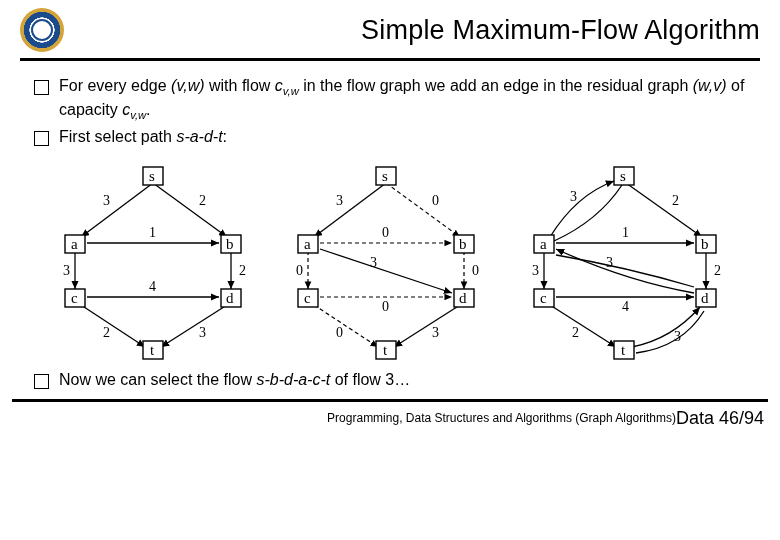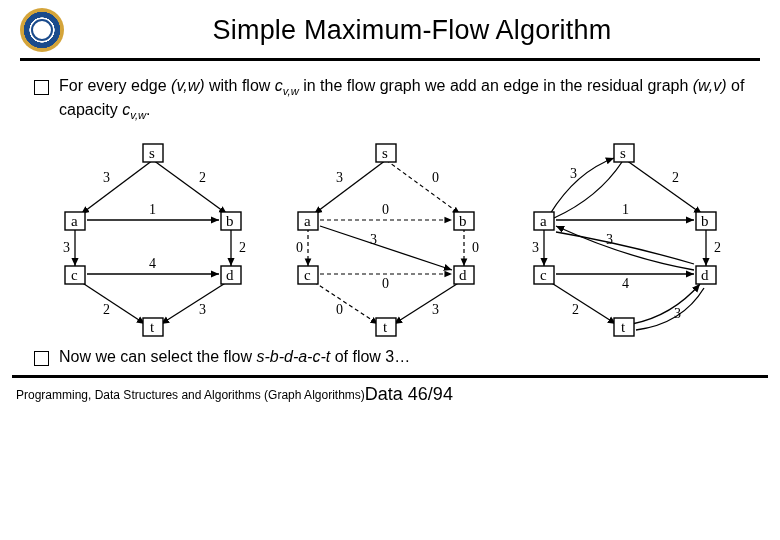--- a/index.html
+++ b/index.html
@@ -1,30 +1,30 @@
 <!DOCTYPE html>
 <html><head>
 <meta charset="utf-8">
 <style>
   html,body{margin:0;padding:0;width:780px;height:540px;font-family:Arial,Helvetica,sans-serif;background:#fff;color:#000}
   .slide{position:relative;width:780px;height:540px}
   .header{display:flex;align-items:center;padding:8px 20px 4px 20px}
   .logo{width:44px;height:44px;border-radius:50%;background:radial-gradient(circle at 50% 50%,#fff 0 40%,#1a4b8c 41% 58%,#d4a43a 59% 72%,#1a4b8c 73% 100%);flex:0 0 auto;position:relative}
   .logo::after{content:"";position:absolute;left:50%;top:50%;width:18px;height:18px;border:2px solid #1a4b8c;border-radius:50%;transform:translate(-50%,-50%)}
-  .title{flex:1;text-align:center;font-size:27px;letter-spacing:.2px}
+  .title{flex:1;text-align:right;font-size:27px;letter-spacing:.2px}
   .hr1{margin:2px 20px 0 20px;border:none;border-top:3px solid #000}
   .body{padding:14px 34px 0 34px;font-size:16px;line-height:1.35}
   .bullet{display:flex;margin-bottom:2px}
   .sq{width:13px;height:13px;border:1.6px solid #000;margin:5px 10px 0 0;flex:0 0 auto}
   .sub{font-style:italic}
   sub{font-size:.7em;font-style:italic}
   .graphs{display:flex;justify-content:space-between;padding:6px 34px 0 34px}
   .graphs svg{display:block}
   .footer-rule{margin:8px 12px 0 12px;border:none;border-top:3px solid #000}
-  .footer{display:flex;justify-content:flex-start;align-items:center;padding:6px 16px 0 16px;font-size:12px}
+  .footer{display:flex;justify-content:flex-end;align-items:center;padding:6px 16px 0 16px;font-size:12px}
   .pagelbl{font-size:18px}
   
   .gn{fill:#fff;stroke:#000;stroke-width:1.4}
   .gl{font:15px "Times New Roman",serif}
   .ge{font:14px "Times New Roman",serif}
   .solid{stroke:#000;stroke-width:1.3;fill:none}
   .dash{stroke:#000;stroke-width:1.2;fill:none;stroke-dasharray:4 3}
 </style>
 </head>
 <body>
@@ -35,20 +35,26 @@
     <div class="logo"></div>
     <div class="title">Simple Maximum-Flow Algorithm</div>
   </div>
   <hr class="hr1">
 
   <div class="body">
     <div class="bullet">
       <div class="sq"></div>
       <div>
         <span>For every edge </span><span class="sub">(v,w)</span><span> with flow </span><span class="sub">c</span><sub>v,w</sub><span> in the flow graph we add an edge in the residual graph </span><span class="sub">(w,v)</span><span> of capacity </span><span class="sub">c</span><sub>v,w</sub><span>.</span>
+      </div>
+    </div>
+    <div class="bullet">
+      <div class="sq"></div>
+      <div>
+        <span>First select path </span><span class="sub">s-a-d-t</span><span>:</span>
       </div>
     </div>
   </div>
 
   <div class="graphs">
 
     <svg width="0" height="0">
       <defs>
         <marker id="ah" viewBox="0 0 10 10" refX="9" refY="5" markerWidth="7" markerHeight="7" orient="auto-start-reverse">
           <path d="M0,1 L9,5 L0,9 z" fill="#000"></path>

